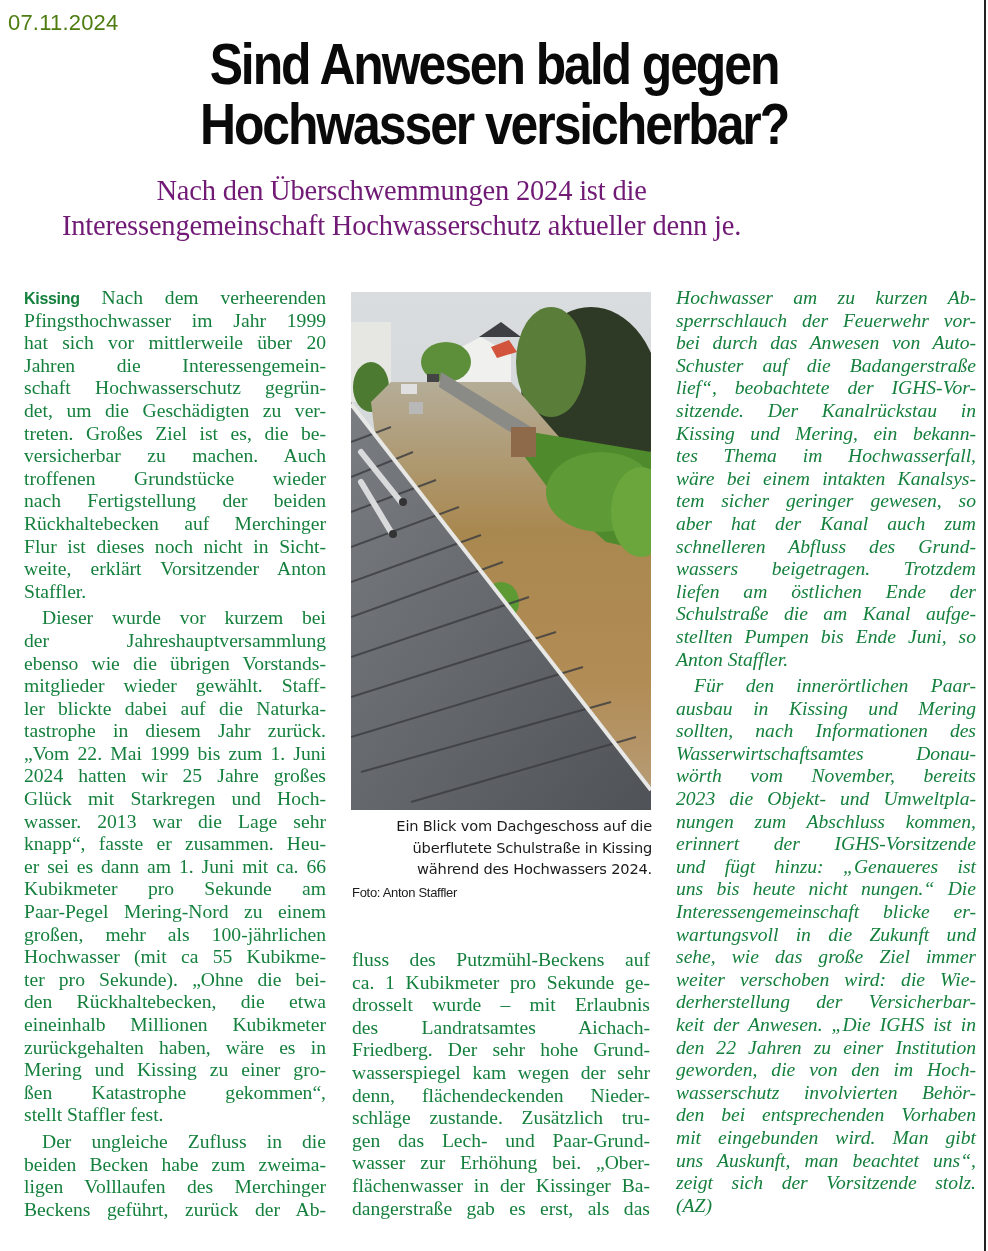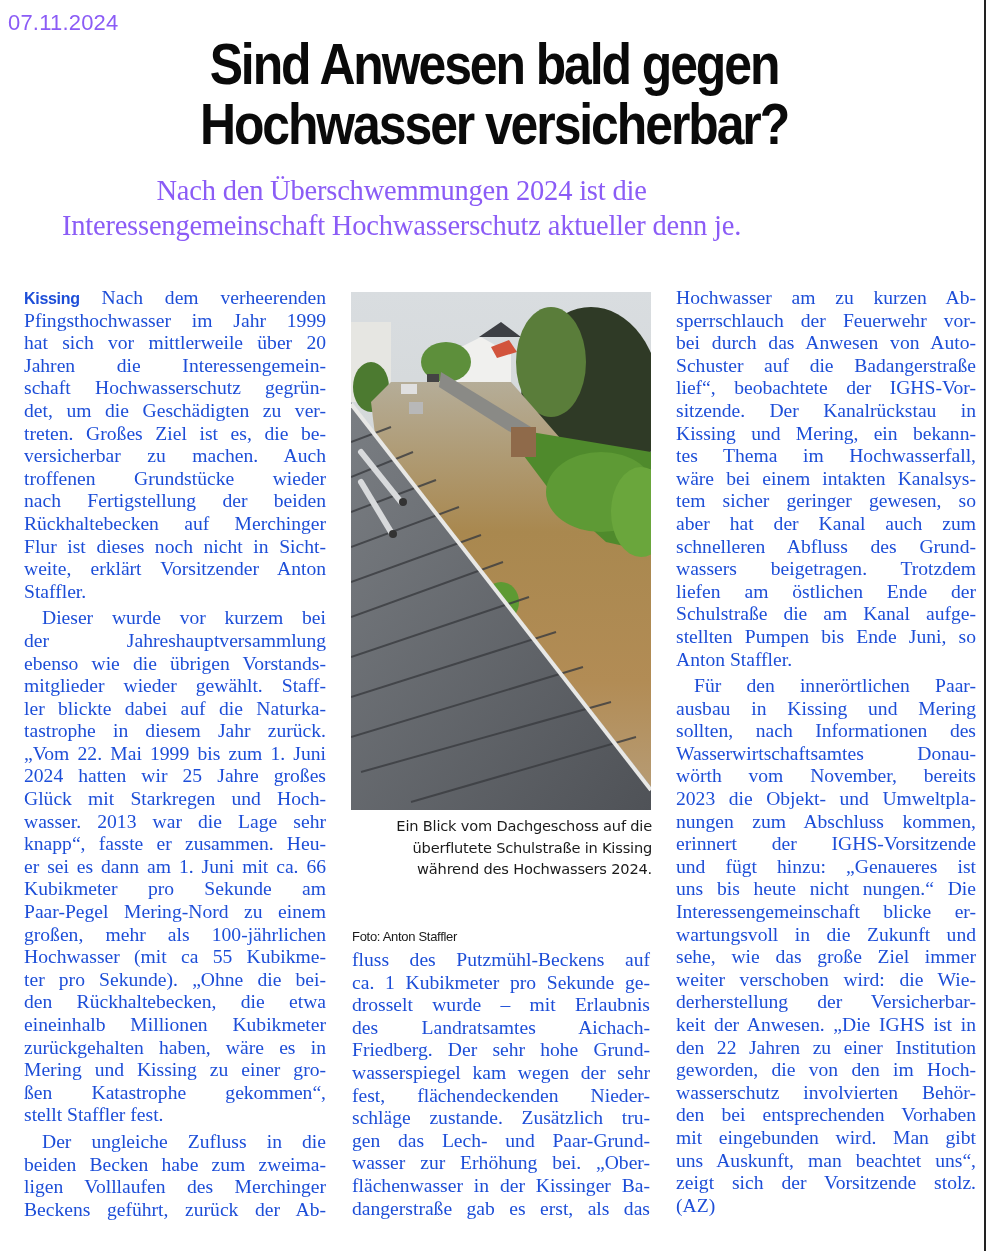--- a/index.html
+++ b/index.html
@@ -1,33 +1,33 @@
 <!DOCTYPE html>
 <html><head>
 <meta charset="utf-8">
 <style>
   html, body { margin: 0; padding: 0; background: #ffffff; }
   body { width: 988px; height: 1251px; position: relative; overflow: hidden; color: #141414; }
-  .date { position: absolute; left: 8px; top: 10px; font-family: "Liberation Sans", sans-serif; font-size: 22px; color: #8b5cf6; letter-spacing: 0.2px; }
+  .date { position: absolute; left: 8px; top: 10px; font-family: "Liberation Sans", sans-serif; font-size: 22px; color: #4d7c0f; letter-spacing: 0.2px; }
   .right-rule { position: absolute; left: 984px; top: 0; width: 2px; height: 1251px; background: #222; }
   .headline { position: absolute; left: 0; width: 988px; top: 34px; text-align: center; font-family: "Liberation Sans", sans-serif; font-weight: bold; font-size: 58px; line-height: 60px; letter-spacing: -2.4px; color: #0a0a0a; transform: scaleX(0.86); transform-origin: center top; }
-  .subline { position: absolute; left: 0; width: 803px; top: 173px; text-align: center; font-family: "Liberation Serif", serif; font-size: 28.5px; line-height: 35px; color: #8b5cf6; letter-spacing: -0.2px; }
-  .col { position: absolute; font-family: "Liberation Serif", serif; font-size: 19.6px; line-height: 22.6px; color: #1d4ed8; }
+  .subline { position: absolute; left: 0; width: 803px; top: 173px; text-align: center; font-family: "Liberation Serif", serif; font-size: 28.5px; line-height: 35px; color: #701a75; letter-spacing: -0.2px; }
+  .col { position: absolute; font-family: "Liberation Serif", serif; font-size: 19.6px; line-height: 22.6px; color: #15803d; }
   .col .ln { display: block; text-align: justify; text-align-last: justify; white-space: nowrap; height: 22.6px; overflow: visible; }
   .col .ln.last { text-align-last: left; }
   .col .ln.indent { padding-left: 18px; }
   .col .ln.gap { margin-top: 4px; }
   .col-1 { left: 24px; top: 287px; width: 302px; }
   .col-2 { left: 352px; top: 949px; width: 298px; }
-  .col-3 { left: 676px; top: 287px; width: 300px; }
+  .col-3 { left: 676px; top: 287px; width: 300px; font-style: italic; }
   .kicker { font-family: "Liberation Sans", sans-serif; font-weight: bold; font-size: 16px; letter-spacing: -0.3px; }
   .photo { position: absolute; left: 351px; top: 292px; width: 300px; height: 518px; overflow: hidden; background: #c9c3b4; }
   .photo svg { display: block; }
   .caption { position: absolute; left: 352px; top: 815px; width: 300px; font-family: "DejaVu Sans", sans-serif; font-size: 14.6px; line-height: 21.5px; color: #1a1a1a; letter-spacing: -0.2px; text-align: right; }
-  .credit { position: absolute; left: 352px; top: 885px; font-family: "Liberation Sans", sans-serif; font-size: 13px; color: #1a1a1a; letter-spacing: -0.3px; margin-top: 44px; }
+  .credit { position: absolute; left: 352px; top: 885px; font-family: "Liberation Sans", sans-serif; font-size: 13px; color: #1a1a1a; letter-spacing: -0.3px; }
 </style>
 </head>
 <body>
 
 <div class="date">07.11.2024</div>
 <div class="right-rule"></div>
 
 <h1 class="headline" style="margin:0;">
   <span>Sind Anwesen bald gegen</span><br>
   <span>Hochwasser versicherbar?</span>
@@ -161,21 +161,21 @@
 </div>
 <div class="credit">Foto: Anton Staffler</div>
 
 <div class="col col-2">
   <span class="ln">fluss des Putzmühl-Beckens auf</span>
   <span class="ln">ca. 1 Kubikmeter pro Sekunde ge-</span>
   <span class="ln">drosselt wurde – mit Erlaubnis</span>
   <span class="ln">des Landratsamtes Aichach-</span>
   <span class="ln">Friedberg. Der sehr hohe Grund-</span>
   <span class="ln">wasserspiegel kam wegen der sehr</span>
-  <span class="ln">fest, flächendeckenden Nieder-</span>
+  <span class="ln">denn, flächendeckenden Nieder-</span>
   <span class="ln">schläge zustande. Zusätzlich tru-</span>
   <span class="ln">gen das Lech- und Paar-Grund-</span>
   <span class="ln">wasser zur Erhöhung bei. „Ober-</span>
   <span class="ln">flächenwasser in der Kissinger Ba-</span>
   <span class="ln">dangerstraße gab es erst, als das</span>
 </div>
 
 <div class="col col-3">
   <span class="ln">Hochwasser am zu kurzen Ab-</span>
   <span class="ln">sperrschlauch der Feuerwehr vor-</span>

